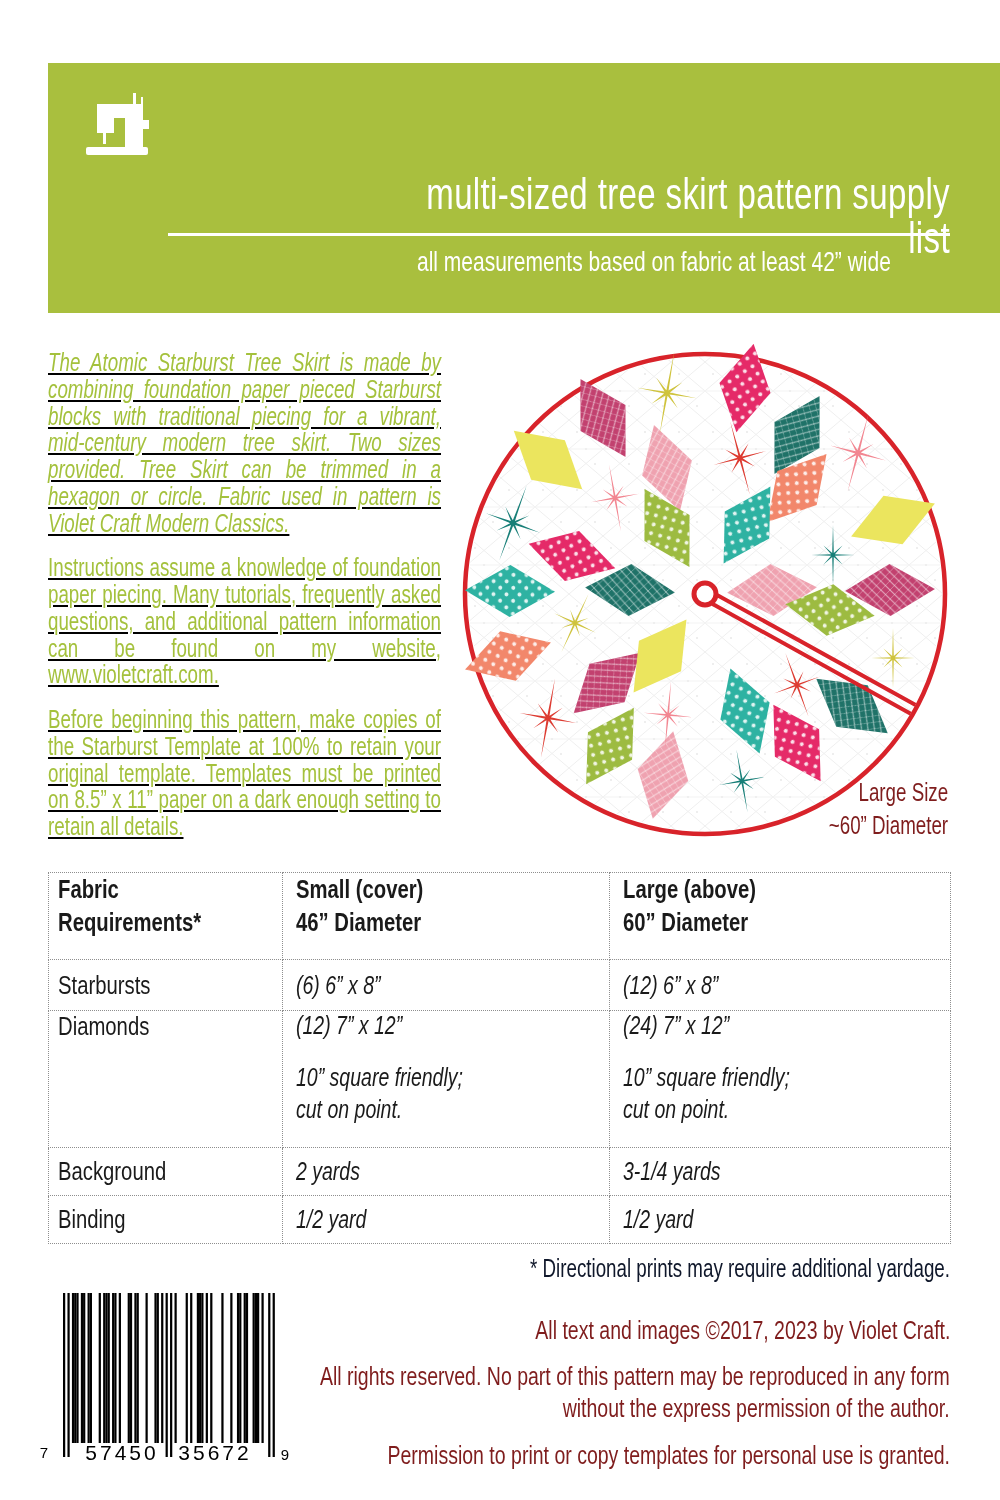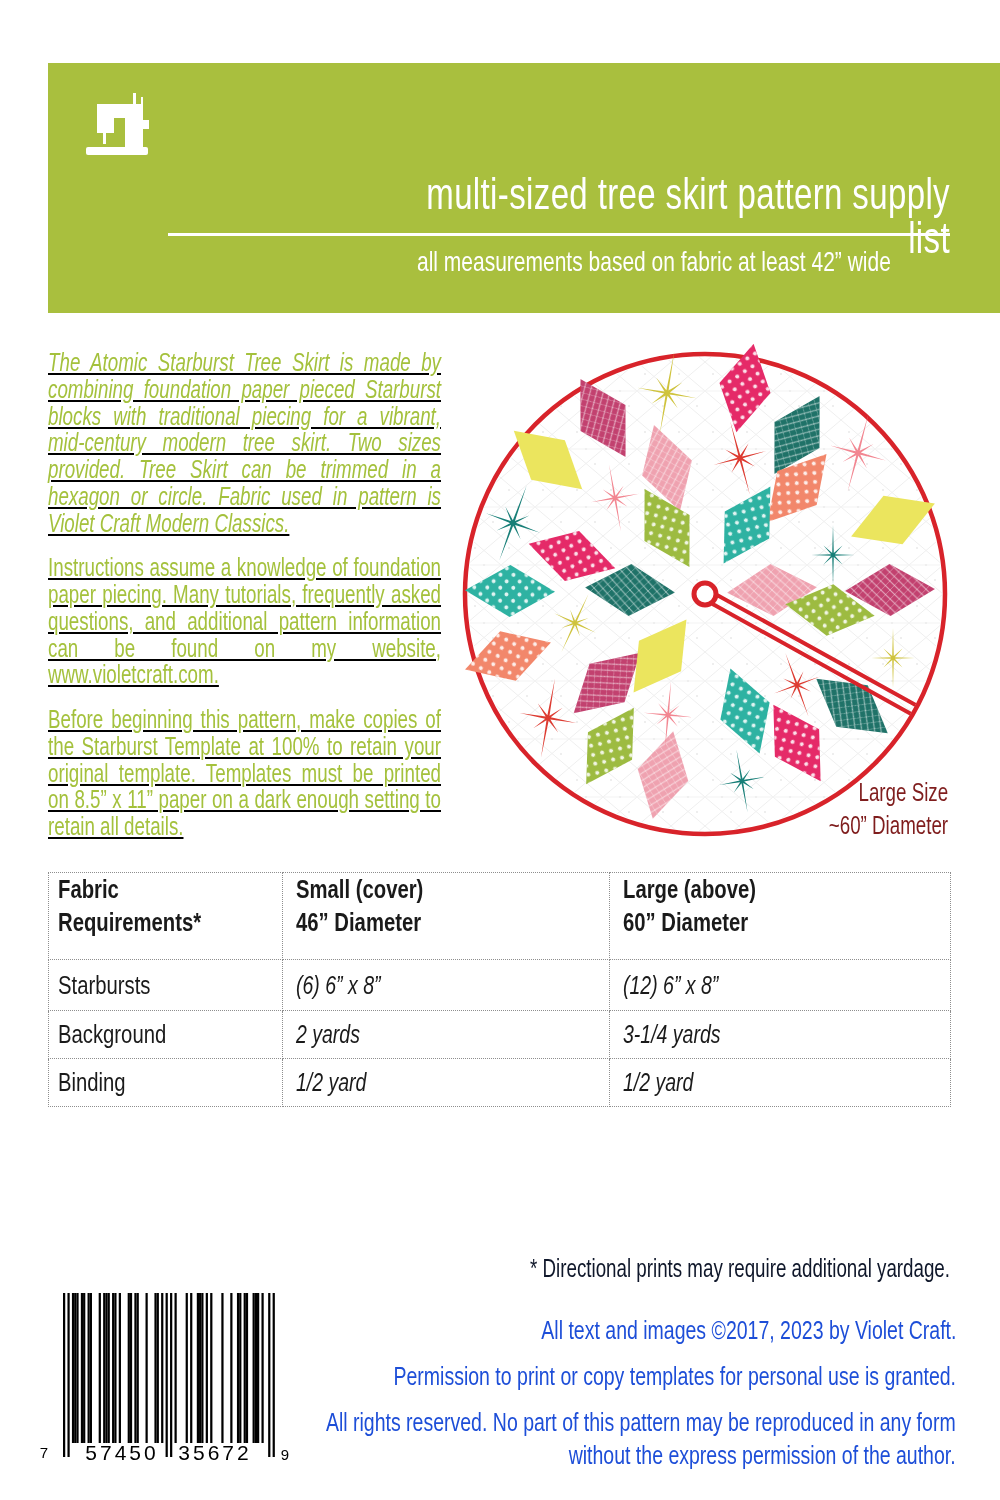--- a/index.html
+++ b/index.html
@@ -30,21 +30,21 @@
   #fabric-table td{border:1.4px dotted #8e8e8e;padding:0 4px 0 9px;color:#1a1a1a;overflow:hidden;}
   #fabric-table td.c2,#fabric-table td.c3{padding-left:13px;}
   tr.hdr td{vertical-align:top;padding-top:12px;font-size:26px;line-height:1.28;font-weight:bold;}
   tr.mid td{vertical-align:middle;}
   tr.topal td{vertical-align:top;padding-top:9px;}
   .lbl{font-size:26px;}
   .val{font-size:25px;font-style:italic;}
   .note{margin-top:22px;line-height:1.26;}
   
   #footnote{right:50px;top:1254px;text-align:right;color:#0f172a;font-size:25px;}
-  #legal{right:44px;top:1314px;text-align:right;color:#1d4ed8;}
+  #legal{right:50px;top:1314px;text-align:right;color:#7f1d1d;}
   #legal p{margin:0 0 14px 0;font-size:26px;line-height:1.24;}
   
   #barcode{left:30px;top:1290px;width:265px;height:176px;}
 </style>
 </head>
 <body>
 
 <div id="band" class="abs" style="background: rgb(169, 191, 62);"></div>
 
 <svg id="machine" class="abs" viewBox="0 0 68 70">
@@ -235,20 +235,35 @@
   <tr class="mid" style="height:51px">
     <td class="c1">
           <div class="cl lbl">Starbursts</div>
         </td>
     <td class="c2">
           <div class="cl val">(6) 6” x 8”</div>
         </td>
     <td class="c3">
           <div class="cl val">(12) 6” x 8”</div>
         </td>
+  </tr>
+  <tr class="topal" style="height:137px">
+    <td class="c1">
+          <div class="cl lbl">Diamonds</div>
+        </td>
+    <td class="c2">
+      <div class="cl val">(12) 7” x 12”</div>
+      <div class="cl val note">10” square friendly;
+cut on point.</div>
+    </td>
+    <td class="c3">
+      <div class="cl val">(24) 7” x 12”</div>
+      <div class="cl val note">10” square friendly;
+cut on point.</div>
+    </td>
   </tr>
   <tr class="mid" style="height:48px">
     <td class="c1">
           <div class="cl lbl">Background</div>
         </td>
     <td class="c2">
           <div class="cl val">2 yards</div>
         </td>
     <td class="c3">
           <div class="cl val">3-1/4 yards</div>
@@ -320,16 +335,16 @@
     <rect x="238.16" y="3" width="2.23" height="164" fill="#000"></rect>
     <rect x="242.62" y="3" width="2.23" height="164" fill="#000"></rect>
     <text x="14" y="168" font-size="15" text-anchor="middle" fill="#000">7</text>
     <text x="92" y="170" font-size="21" letter-spacing="3" text-anchor="middle" fill="#000">57450</text>
     <text x="185" y="170" font-size="21" letter-spacing="3" text-anchor="middle" fill="#000">35672</text>
     <text x="255" y="170" font-size="15" text-anchor="middle" fill="#000">9</text>
   </svg>
 
 <div id="legal" class="abs">
   <p><span class="cr">All text and images ©2017, 2023 by Violet Craft.</span></p>
-  <p><span class="cr">Permission to print or copy templates for personal use is granted.</span></p>
   <p><span class="cr">All rights reserved. No part of this pattern may be reproduced in any form
 without the express permission of the author.</span></p>
+  <p><span class="cr">Permission to print or copy templates for personal use is granted.</span></p>
 </div>
 
 </body></html>

